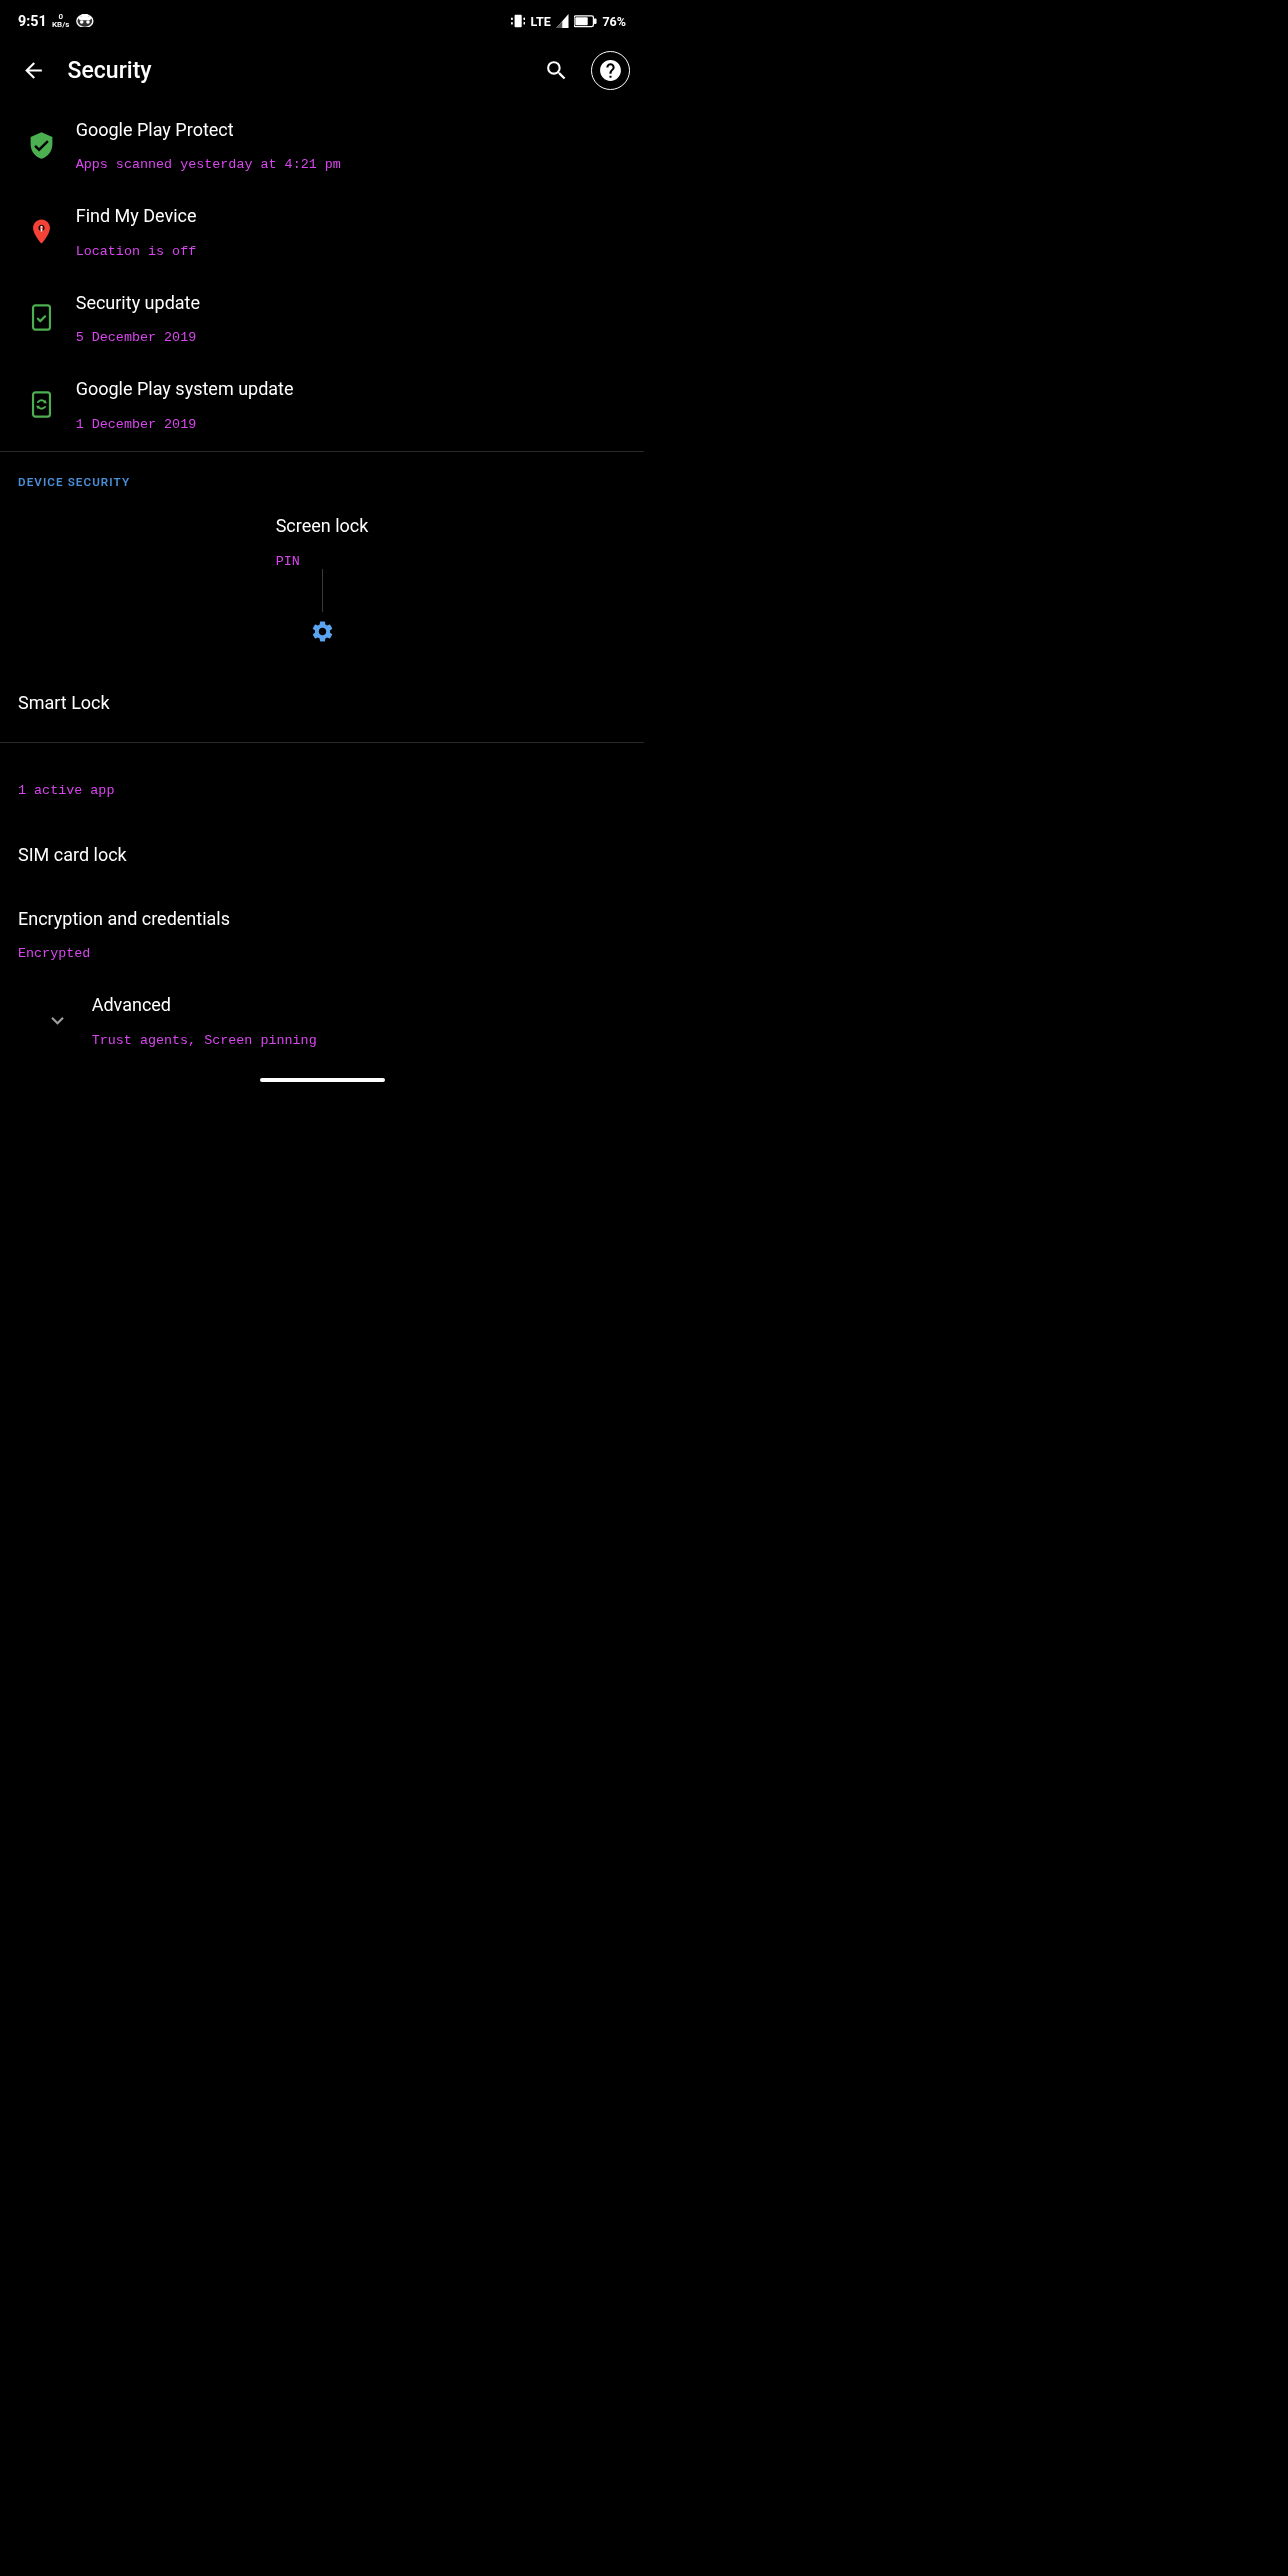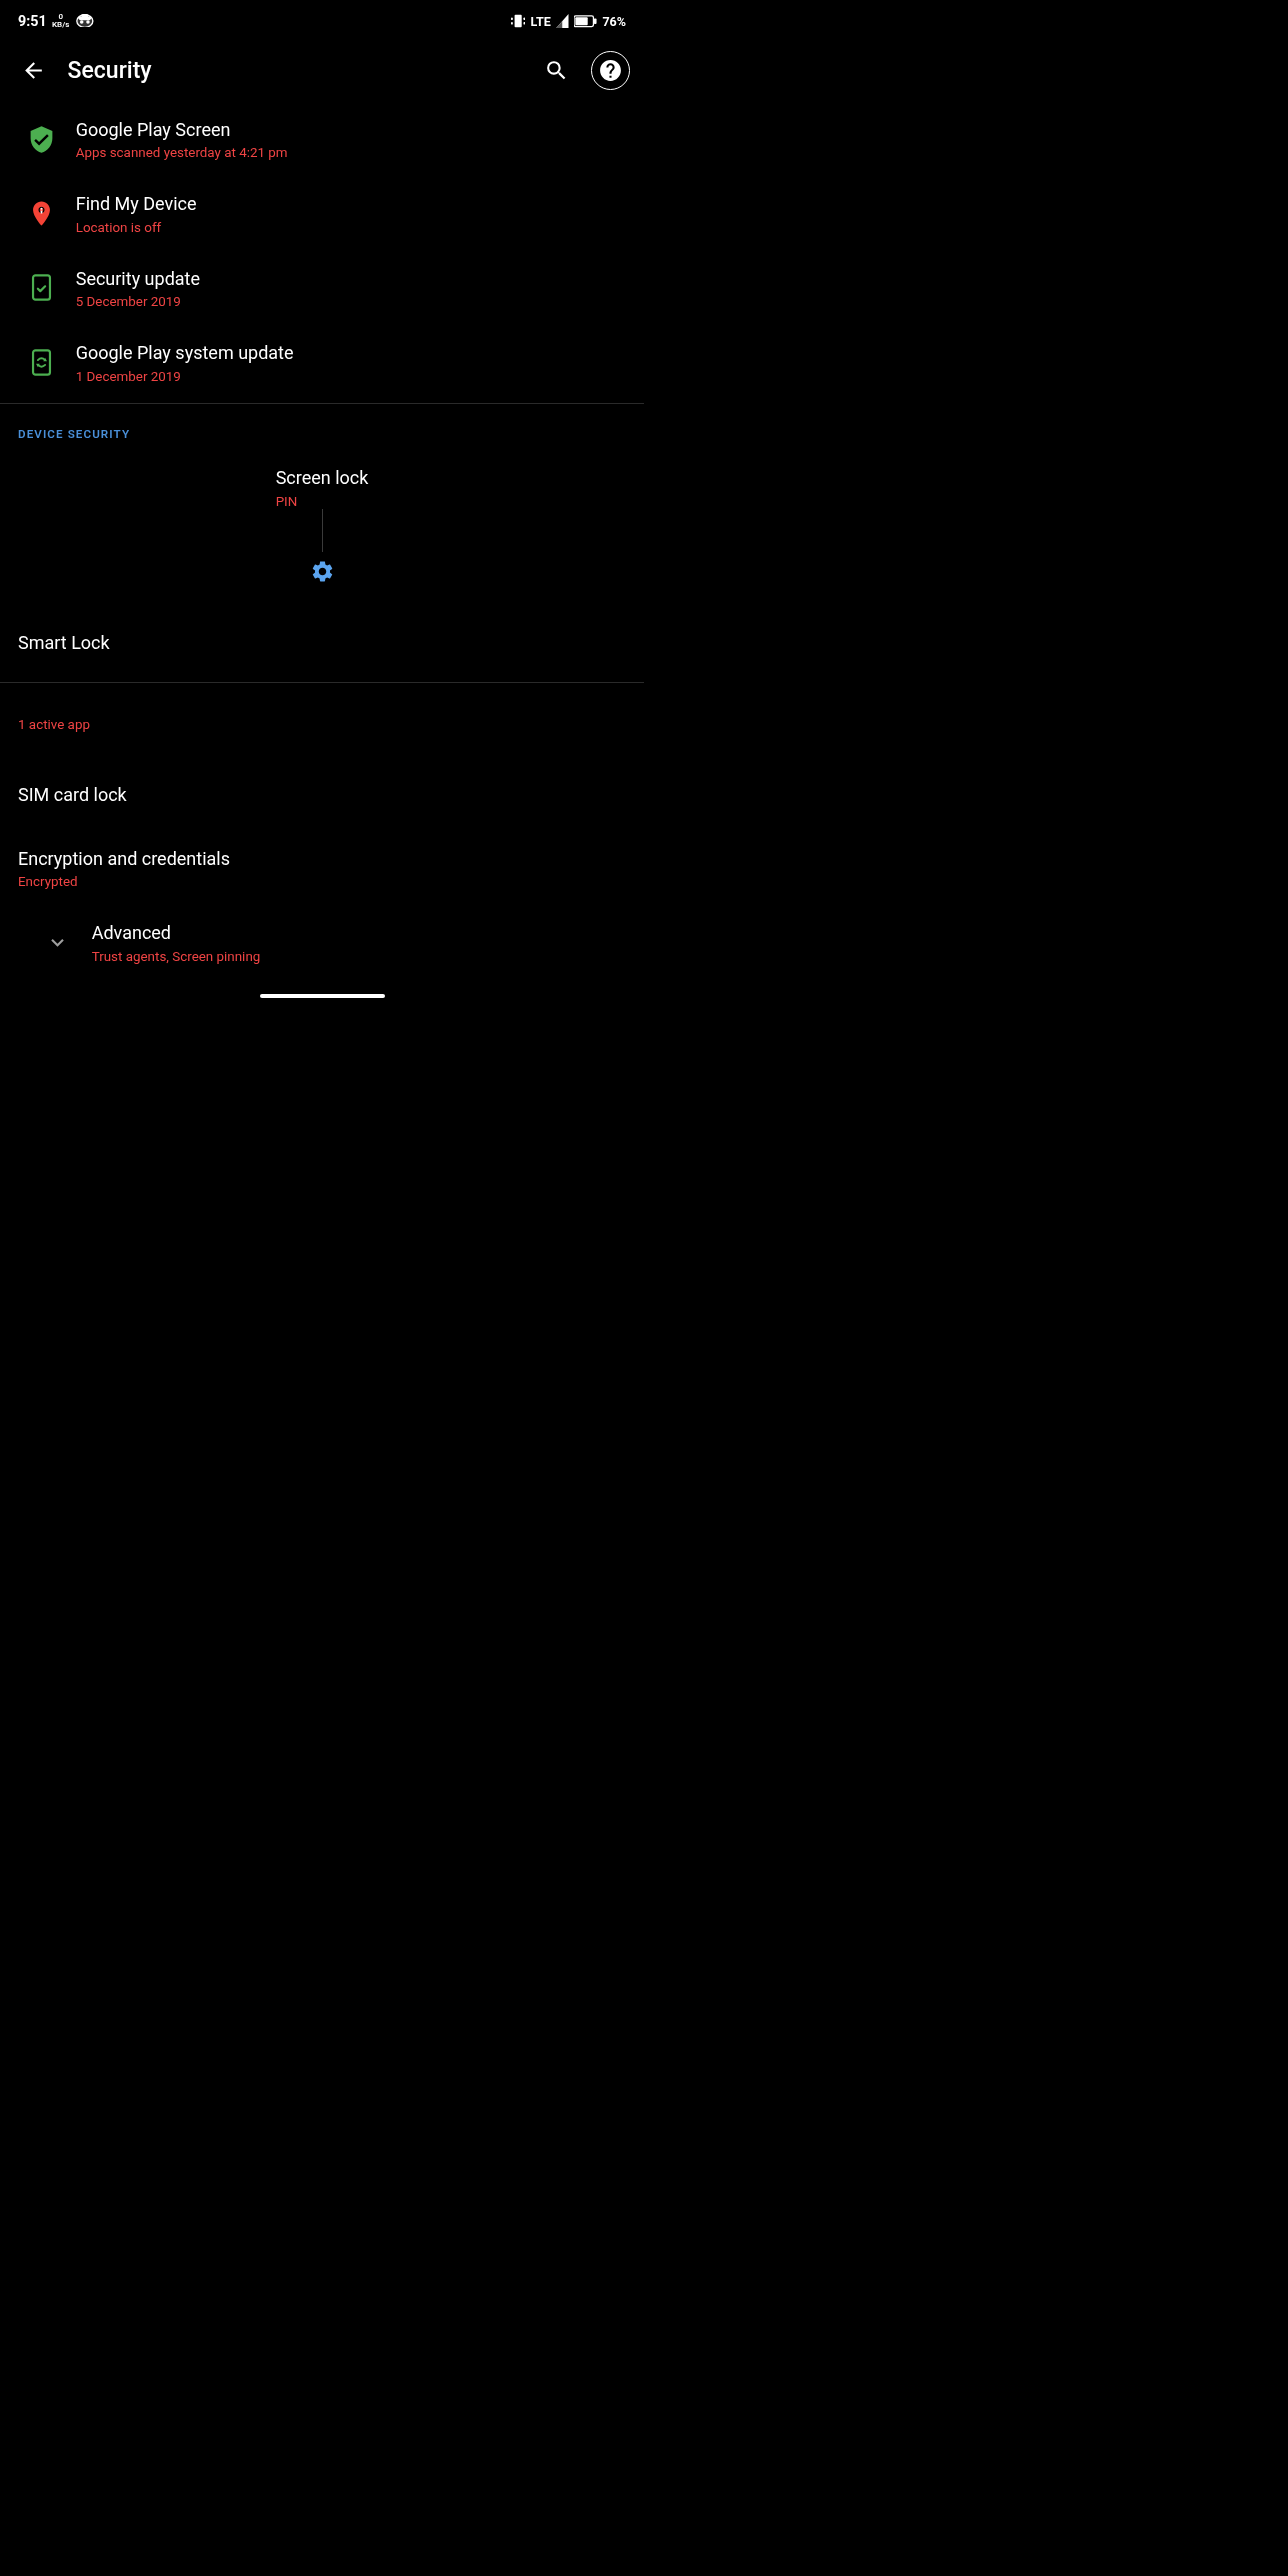--- a/index.html
+++ b/index.html
@@ -89,22 +89,23 @@
 
     .item-text { flex: 1; }
     .item-title {
       font-size: 18px;
       font-weight: 400;
       color: #fff;
       line-height: 1.3;
     }
     .item-subtitle {
       font-size: 13.4px;
-      color: #ef4444;
-      margin-top: 4px;
+      color: #d946ef;
+      margin-top: 16px;
+      font-family: Liberation Mono, monospace;
     }
 
     
     .divider {
       height: 0.9px;
       background: #2a2a2a;
       margin: 3.6px 0;
     }
 
     
@@ -246,21 +247,21 @@
   </div>
 </div>
 
 <div class="list-item">
   <div class="item-icon">
     <svg viewBox="0 0 24 24" fill="#4caf50">
       <path d="M12 1L3 5v6c0 5.55 3.84 10.74 9 12 5.16-1.26 9-6.45 9-12V5l-9-4zm-2 16l-4-4 1.41-1.41L10 14.17l6.59-6.59L18 9l-8 8z"></path>
     </svg>
   </div>
   <div class="item-text">
-    <div class="item-title">Google Play Screen</div>
+    <div class="item-title">Google Play Protect</div>
     <div class="item-subtitle">Apps scanned yesterday at 4:21 pm</div>
   </div>
 </div>
 
 <div class="list-item">
   <div class="item-icon">
     <svg viewBox="0 0 24 24" fill="#f44336">
       <path d="M12 2C8.13 2 5 5.13 5 9c0 5.25 7 13 7 13s7-7.75 7-13c0-3.87-3.13-7-7-7zm0 9.5c-1.38 0-2.5-1.12-2.5-2.5s1.12-2.5 2.5-2.5 2.5 1.12 2.5 2.5-1.12 2.5-2.5 2.5z"></path>
       <circle cx="12" cy="9" r="1.5" fill="#f44336"></circle>
       <circle cx="12" cy="9" r="3.5" fill="none" stroke="#f44336" stroke-width="1"></circle>

